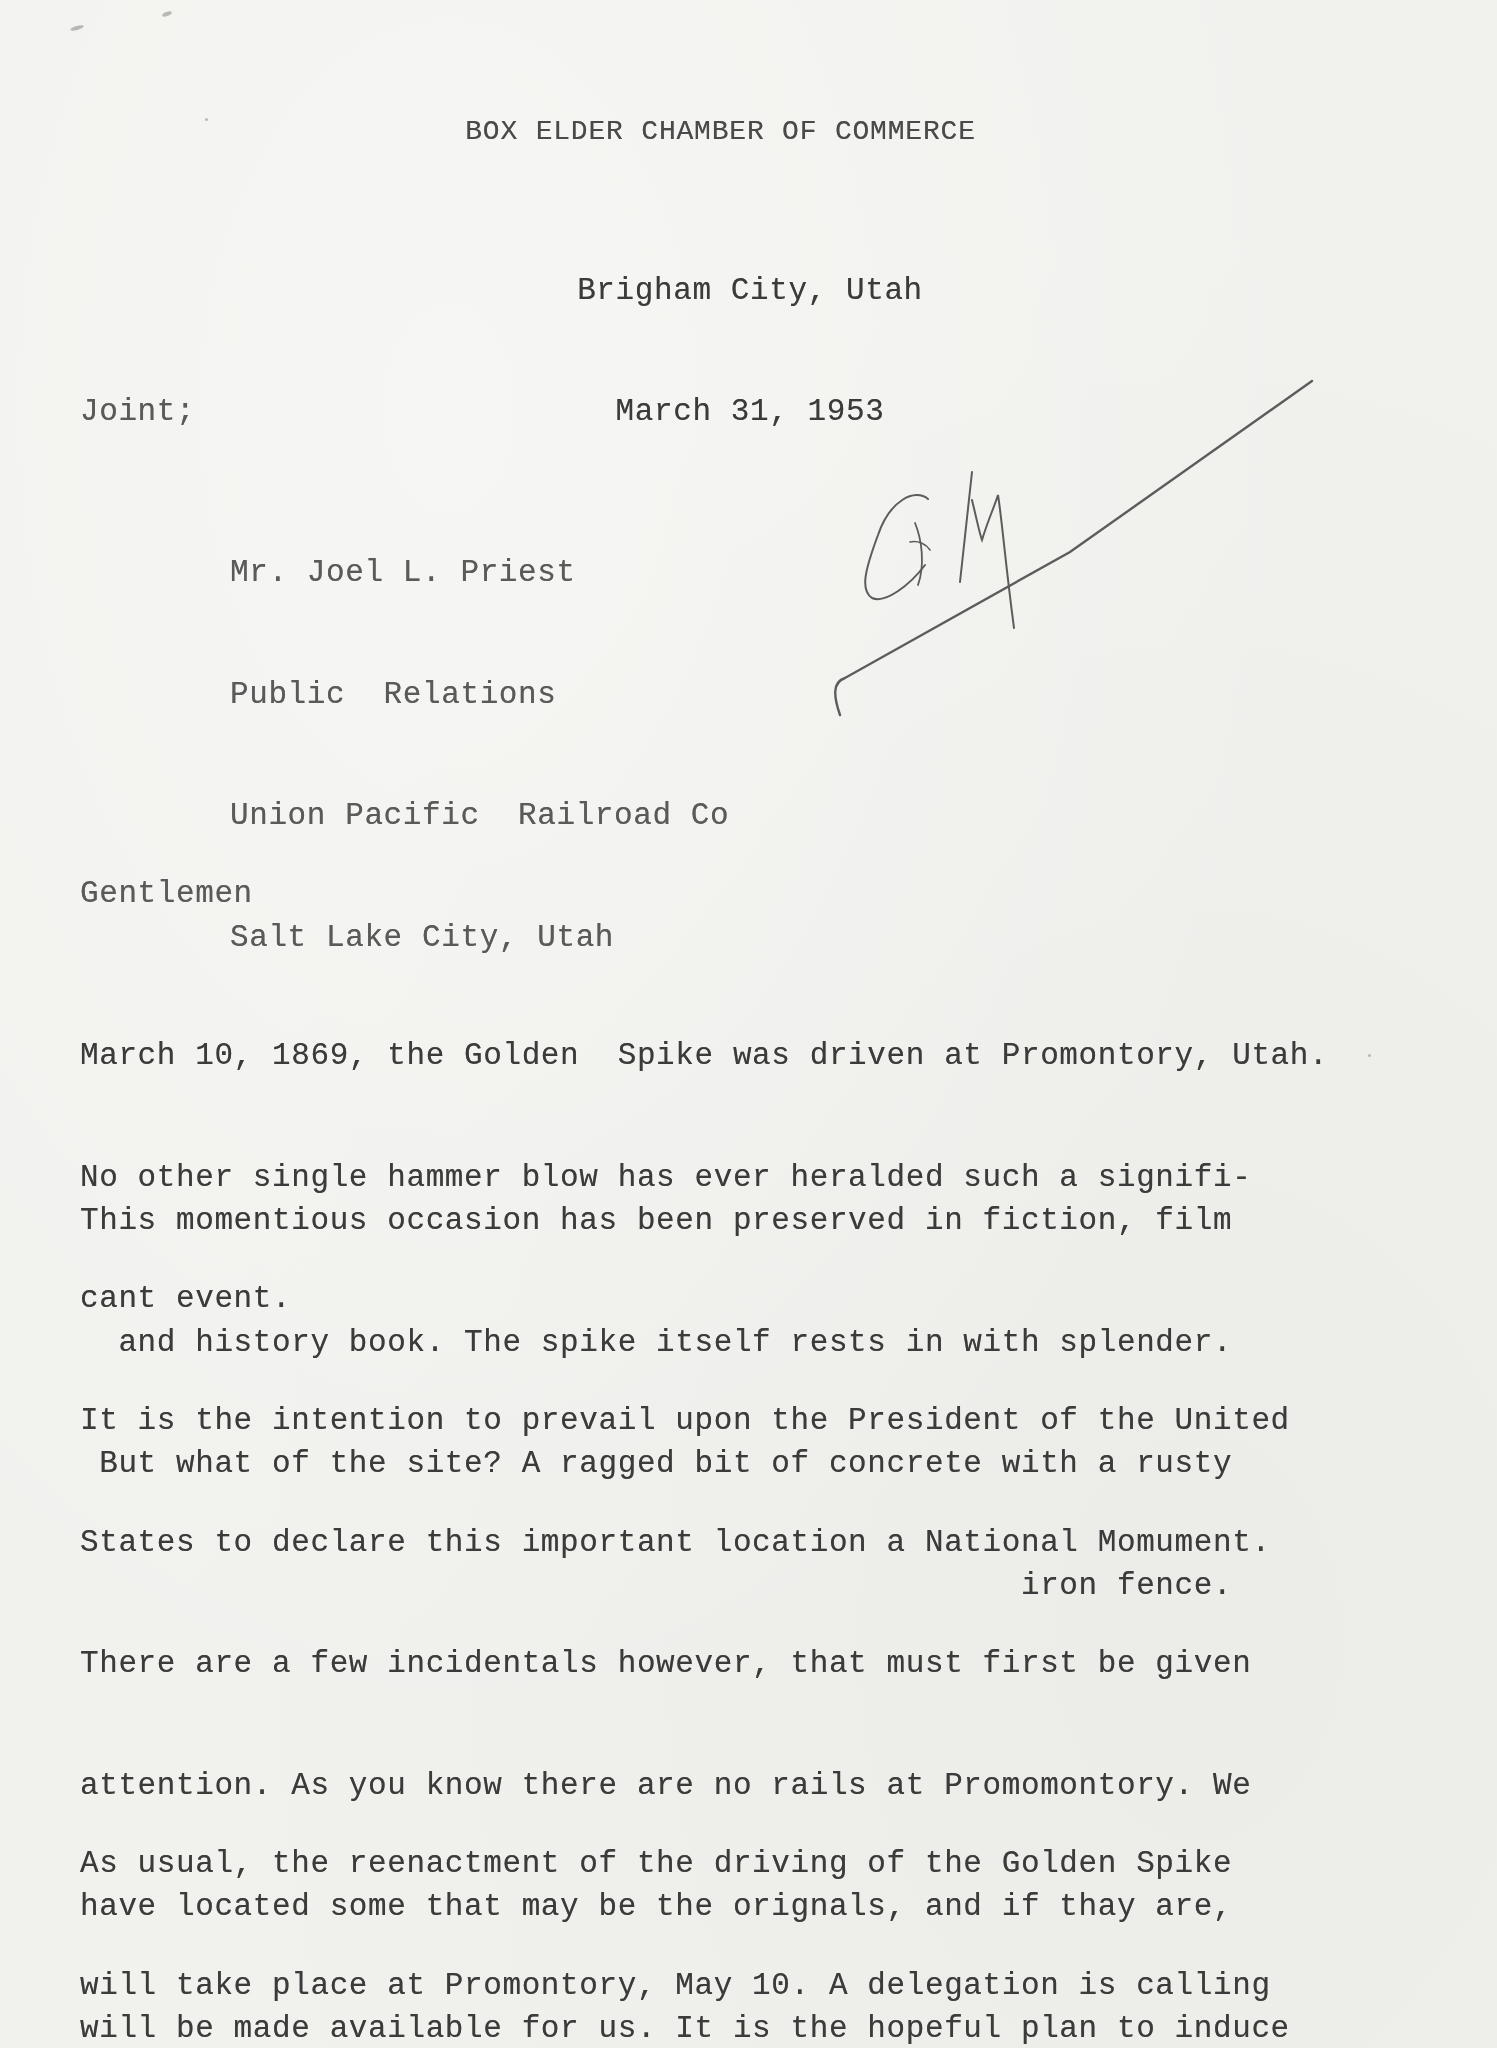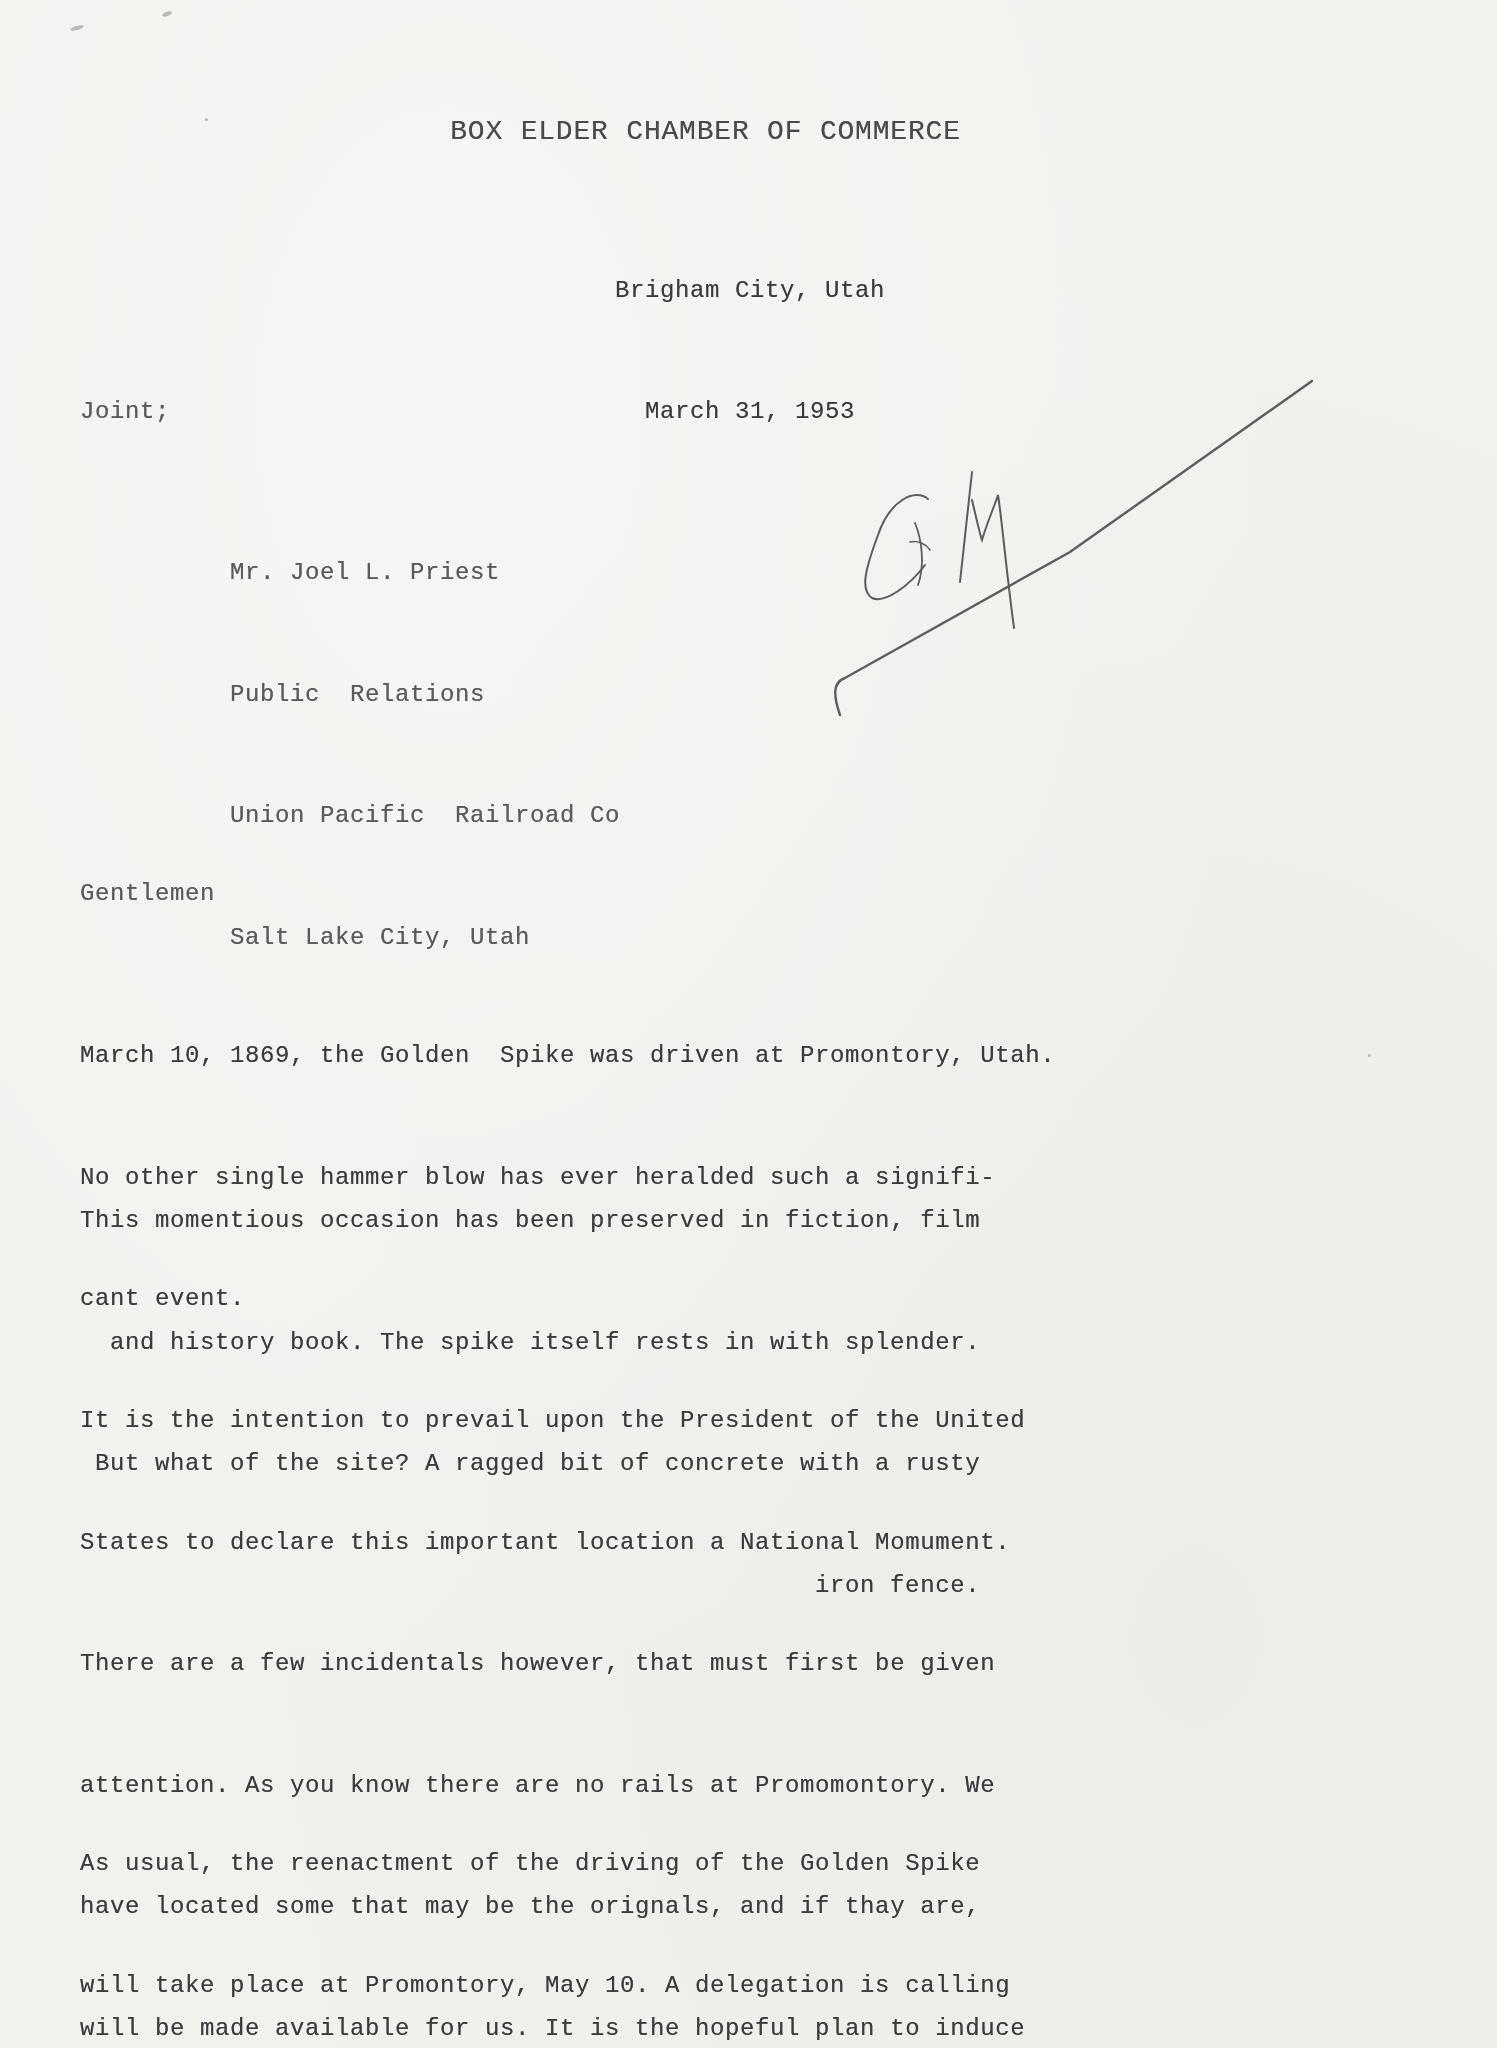--- a/index.html
+++ b/index.html
@@ -19,36 +19,37 @@
       position: absolute;
       left: 0; top: 0;
       width: 1497px;
       height: 2048px;
       background:
         radial-gradient(ellipse at 30% 20%, rgba(255,255,255,0.35), rgba(255,255,255,0) 60%),
         radial-gradient(ellipse at 80% 80%, rgba(220,220,215,0.25), rgba(255,255,255,0) 60%),
         #f1f1ee;
     }
     .typed {
-      font-size: 24px;
+      font-size: 31px;
       letter-spacing: 0.6px;
       line-height: 40.5px;
       white-space: pre;
       color: #3b3b3b;
       text-shadow: 0 0 0.6px rgba(40,40,40,0.5);
     }
     .letterhead {
       position: absolute;
       left: 0;
       width: 1411px;
       text-align: center;
       font-size: 28px;
       letter-spacing: 0.8px;
       color: #4a4a4a;
       top: 112px;
+      padding-left: 15px;
     }
     .place-date {
       position: absolute;
       left: 520px;
       top: 190px;
       text-align: center;
       width: 460px;
     }
     .place-date div {
       line-height: 40px;

